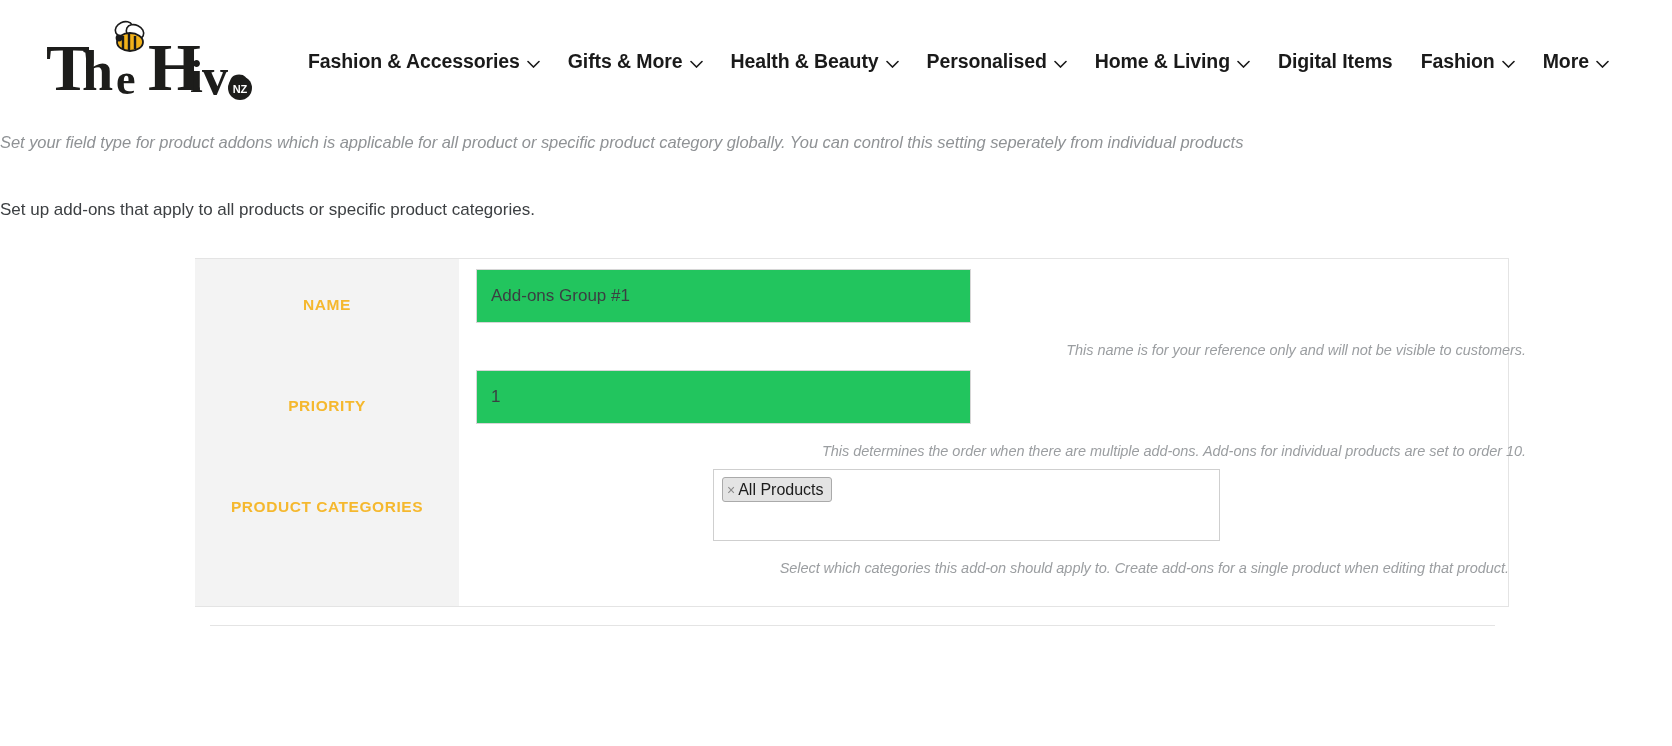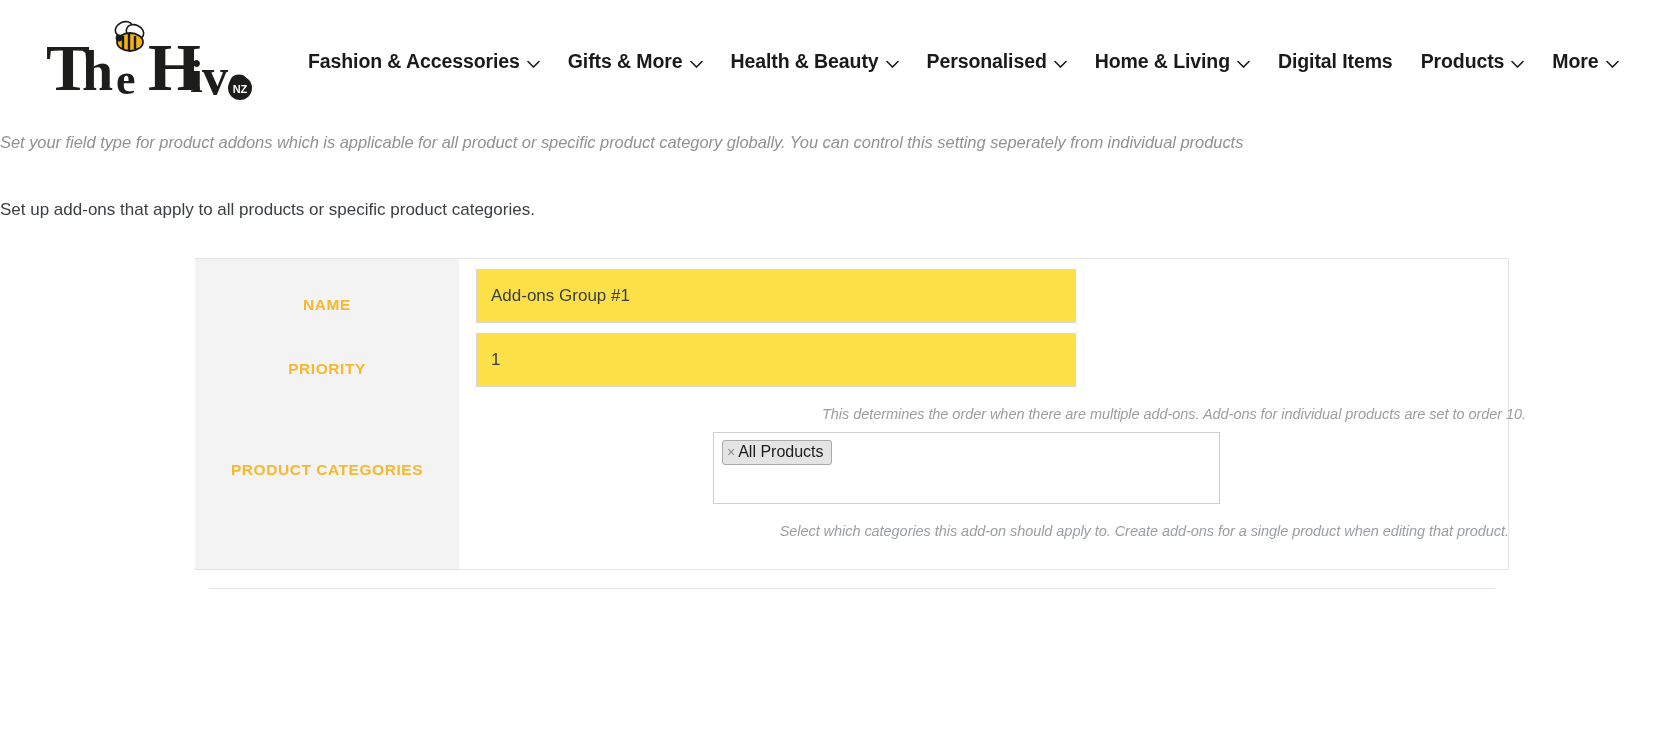--- a/index.html
+++ b/index.html
@@ -135,24 +135,24 @@
     text-transform: uppercase;
     font-family: "Liberation Sans", sans-serif;
   }
   .field-input-cell {
     flex: 1 1 auto;
     padding-left: 17px;
     padding-top: 10px;
   }
   .text-input {
     display: block;
-    width: 600px;
+    width: 495px;
     height: 54px;
     border: 1px solid #d6d6d6;
-    background: #fde047;
+    background: #22c55e;
     font-family: "Liberation Sans", sans-serif;
     font-size: 17px;
     color: #3a3f42;
     padding: 0 14px;
     outline: none;
     border-radius: 0;
   }
 
   .helper {
     font-size: 14.5px;
@@ -291,21 +291,21 @@
             <path d="M1 1.5 L6.5 7 L12 1.5" stroke="#1a1a1a" stroke-width="1.6" fill="none" stroke-linecap="round"></path>
           </svg>
       </span>
     </a>
 
     <a class="nav-item" href="#">
       <span>Digital Items</span>
     </a>
 
     <a class="nav-item" href="#">
-      <span>Products</span>
+      <span>Fashion</span>
       <span class="chev">
         <svg viewBox="0 0 13 8">
             <path d="M1 1.5 L6.5 7 L12 1.5" stroke="#1a1a1a" stroke-width="1.6" fill="none" stroke-linecap="round"></path>
           </svg>
       </span>
     </a>
 
     <a class="nav-item" href="#">
       <span>More</span>
       <span class="chev">
@@ -327,20 +327,21 @@
 
   <div class="form-panel">
     <div class="right-rule"></div>
 
     <div class="field-row">
       <div class="field-label-cell">
         <span class="field-label">NAME</span>
       </div>
       <div class="field-input-cell">
         <input class="text-input" type="text" value="Add-ons Group #1" style="">
+        <div class="helper">This name is for your reference only and will not be visible to customers.</div>
       </div>
     </div>
 
     <div class="field-row">
       <div class="field-label-cell">
         <span class="field-label">PRIORITY</span>
       </div>
       <div class="field-input-cell">
         <input class="text-input" type="text" value="1" style="">
         <div class="helper">This determines the order when there are multiple add-ons. Add-ons for individual products are set to order 10.</div>

